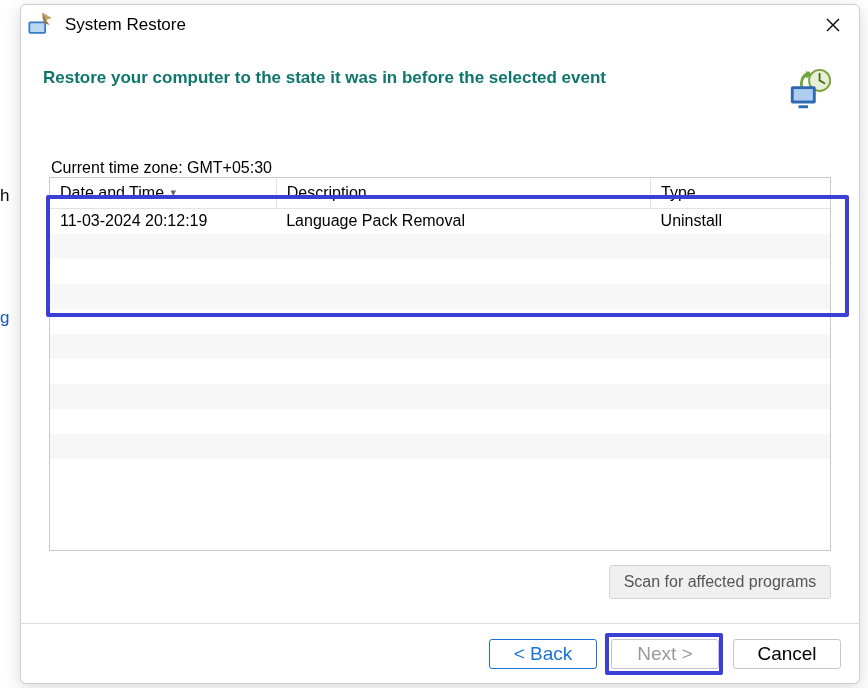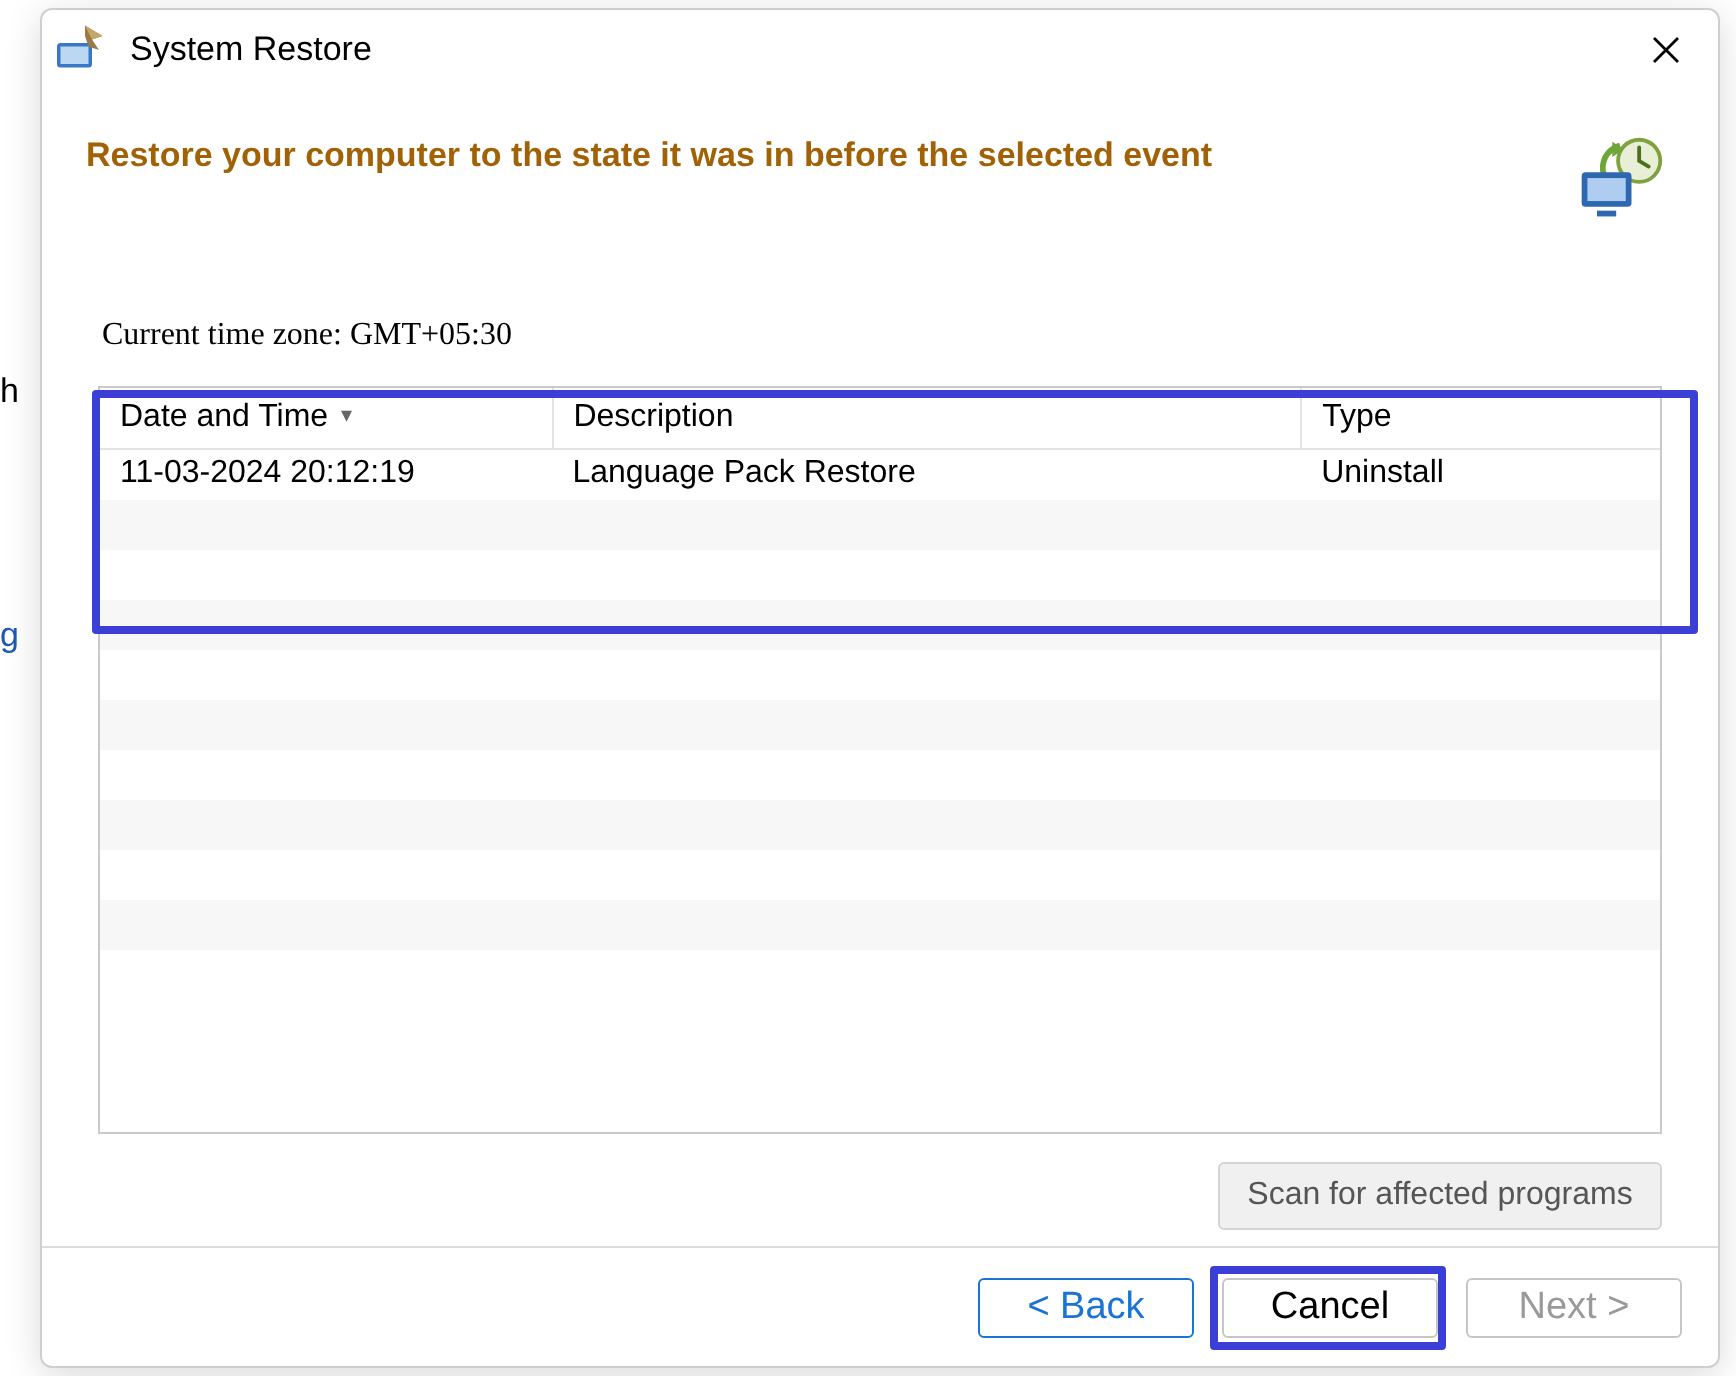--- a/index.html
+++ b/index.html
@@ -17,25 +17,25 @@
     
     .titlebar { height:40px; display:flex; align-items:center; padding:0 4px 0 2px; }
     .titlebar .app-icon { width:28px; height:28px; margin-left:2px; position:relative; }
     .titlebar .title-text { font-size:17px; margin-left:12px; color:#000; }
     .titlebar .spacer { flex:1; }
     .close { width:44px; height:32px; display:flex; align-items:center; justify-content:center; cursor:pointer; }
     .close svg { width:14px; height:14px; }
 
     
     .header { padding:22px 26px 10px 22px; display:flex; align-items:flex-start; }
-    .header .heading { font-size:17px; font-weight:700; color:#a16207; flex:1; line-height:1.3; }
+    .header .heading { font-size:17px; font-weight:700; color:#0f766e; flex:1; line-height:1.3; }
     .header .wizard-icon { width:46px; height:46px; margin-left:10px; flex-shrink:0; }
 
     .content { flex:1; padding:36px 28px 4px 28px; display:flex; flex-direction:column; position:relative; }
-    .tz { font-size:16px; color:#000; margin-bottom:16px; margin-left:2px;font-family:Liberation Serif, serif; }
+    .tz { font-size:16px; color:#000; margin-bottom:0; margin-left:2px; }
 
     
     .annotation-box { position:absolute; border:4px solid #3c3fd6; border-radius:2px;
                       left:25px; top:72px; width:803px; height:122px; pointer-events:none; z-index:5;}
 
     .table-box { border:1px solid #c9c9c9; height:374px; overflow:hidden; }
     table { width:100%; border-collapse:collapse; font-size:16px; }
     thead th { text-align:left; font-weight:400; padding:6px 10px 6px 10px;
                border-right:1px solid #e3e3e3; border-bottom:1px solid #e3e3e3; background:#fff; }
     thead th:last-child { border-right:none;margin-top:17px; }
@@ -123,21 +123,21 @@
               <span>Description</span>
             </th>
             <th>
               <span>Type</span>
             </th>
           </tr>
         </thead>
         <tbody>
           <tr>
             <td>11-03-2024 20:12:19</td>
-            <td>Language Pack Restore</td>
+            <td>Language Pack Removal</td>
             <td>Uninstall</td>
           </tr>
           <tr class="empty">
               <td>.</td>
               <td></td>
               <td></td>
             </tr>
           <tr class="empty">
               <td>.</td>
               <td></td>
@@ -187,18 +187,18 @@
       </table>
     </div>
 
     <div class="scan-row">
       <button class="scan-btn">Scan for affected programs</button>
     </div>
   </div>
 
   <div class="footer">
     <button class="btn primary">&lt; Back</button>
+    <button class="btn disabled">Next &gt;</button>
     <button class="btn">Cancel</button>
-    <button class="btn disabled">Next &gt;</button>
     <div class="next-highlight"></div>
   </div>
 
 </div>
 
 </body></html>

